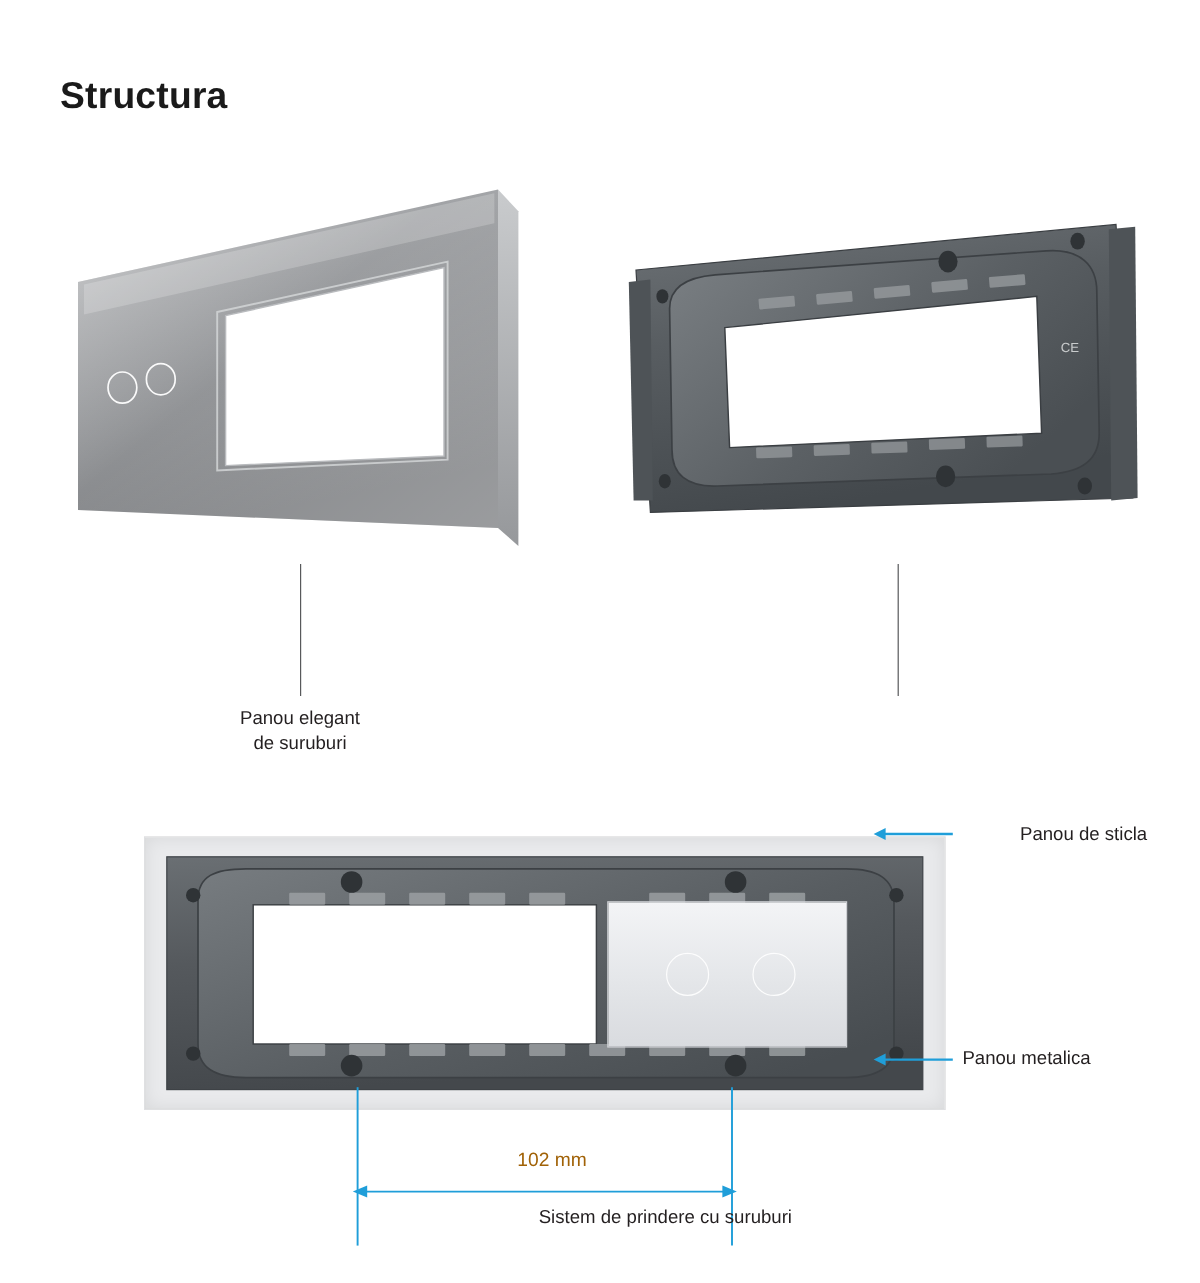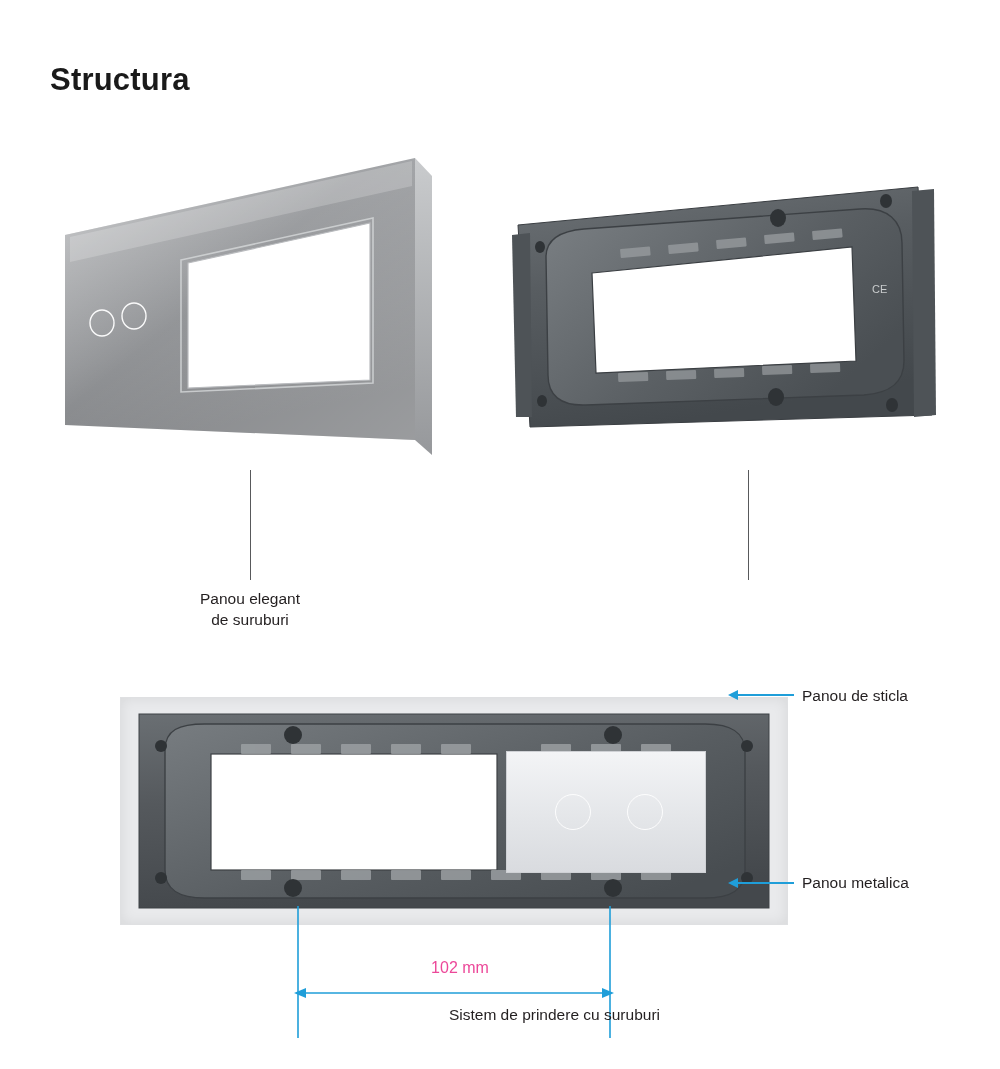--- a/index.html
+++ b/index.html
@@ -18,21 +18,21 @@
     position:absolute;left:50px;top:62px;
     font-size:31px;font-weight:bold;letter-spacing:.2px;
     color:#1a1a1a;
   }
 
   
   .glass-wrap{position:absolute;left:40px;top:140px;width:420px;height:330px;}
   .glass-svg{display:block;}
 
   
-  .frame-wrap{position:absolute;left:500px;top:165px;width:440px;height:290px;}
+  .frame-wrap{position:absolute;left:512px;top:165px;width:440px;height:290px;}
   .frame-svg{display:block;}
 
   
   .leader{position:absolute;background:#58595b;width:1px;}
   .cap{
     position:absolute;text-align:center;font-size:15.5px;line-height:21px;color:#231f20;
   }
 
   
   .assembly{
@@ -62,21 +62,21 @@
   .glass-sub .btn.b1{left:48px;}
   .glass-sub .btn.b2{left:120px;}
 
   
   .callout-label{
     position:absolute;font-size:15.5px;color:#231f20;white-space:nowrap;
   }
 
   
   .dim-label{
-    position:absolute;font-size:16px;color:#ec4899;text-align:center;
+    position:absolute;font-size:16px;color:#a16207;text-align:center;
   }
   .screw-label{
     position:absolute;font-size:15.5px;color:#231f20;text-align:right;white-space:nowrap;
   }
 
   svg{overflow:visible;}
 </style>
 </head>
 <body>
 
@@ -240,21 +240,21 @@
       <div class="btn b2"></div>
     </div>
 
     <div class="inner-shadow"></div>
   </div>
 
   <svg style="position:absolute;left:726px;top:680px;" width="70" height="30" viewBox="0 0 70 30">
     <line x1="68" y1="15" x2="10" y2="15" stroke="#1f9ed9" stroke-width="2"></line>
     <polygon points="2,15 12,10 12,20" fill="#1f9ed9"></polygon>
   </svg>
-  <div class="callout-label" style="left:802px;top:687px;">Panou de sticla</div>
+  <div class="callout-label" style="left:850px;top:687px;">Panou de sticla</div>
 
   <svg style="position:absolute;left:726px;top:868px;" width="70" height="30" viewBox="0 0 70 30">
     <line x1="68" y1="15" x2="10" y2="15" stroke="#1f9ed9" stroke-width="2"></line>
     <polygon points="2,15 12,10 12,20" fill="#1f9ed9"></polygon>
   </svg>
   <div class="callout-label" style="left:802px;top:874px;">Panou metalica</div>
 
   <svg style="position:absolute;left:280px;top:890px;" width="360" height="150" viewBox="0 0 360 150">
 
     <line x1="18" y1="16" x2="18" y2="148" stroke="#1f9ed9" stroke-width="1.6"></line>

